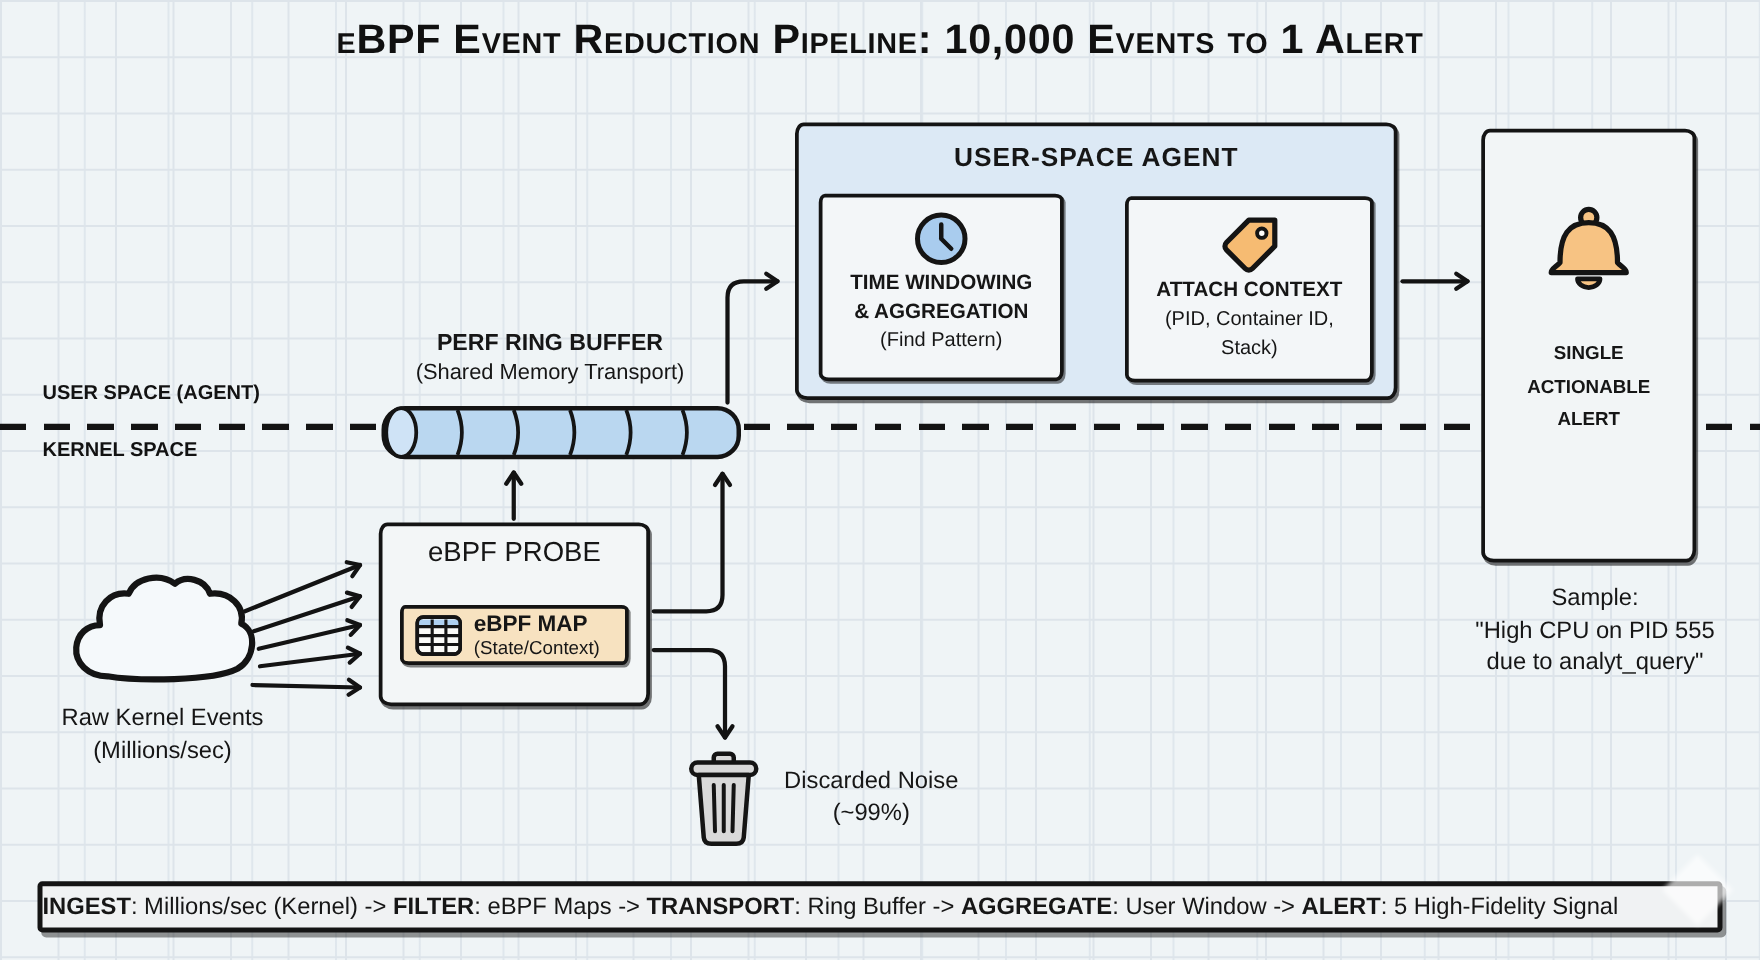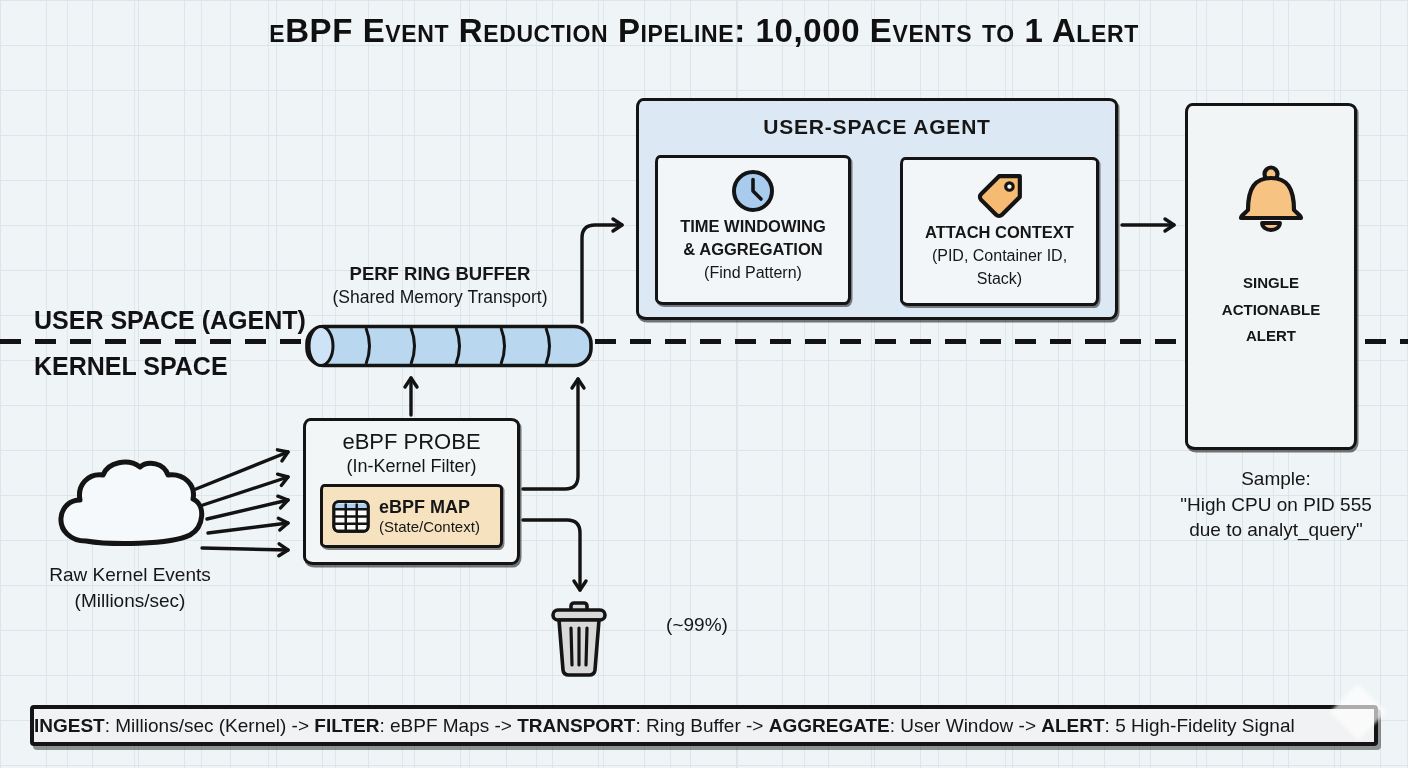--- a/index.html
+++ b/index.html
@@ -10,21 +10,21 @@
       linear-gradient(#dde4ea 1.5px, transparent 1.5px),
       linear-gradient(90deg,#dde4ea 1.5px, transparent 1.5px),
       linear-gradient(90deg,rgba(210,220,229,.55) 1.5px, transparent 1.5px);
     background-size:46px 45px,46px 45px,67px 67px;}
   .abs{position:absolute;}
   .title{top:12px;left:0;right:0;text-align:center;font-size:33px;font-weight:700;
     font-variant:small-caps;letter-spacing:.6px;color:#101010;z-index:3;}
   
   .divider{top:339px;left:0;width:1408px;height:5px;z-index:1;
     background:repeating-linear-gradient(90deg,#131313 0 21px,transparent 21px 35px);}
-  .space-label{left:34px;font-size:25px;font-weight:600;z-index:2;color:#121212;}
+  .space-label{left:34px;font-size:16px;font-weight:600;z-index:2;color:#121212;}
   .user-space{top:306px;}
   .kernel-space{top:352px;}
   
   .arrows{top:0;left:0;z-index:2;pointer-events:none;}
   
   .box{border:3.5px solid #141414;border-radius:7px 9px 8px 10px/9px 7px 10px 8px;
     box-shadow:1.5px 2.5px 0 rgba(10,10,10,.55);box-sizing:border-box;z-index:3;}
   .agent-box{left:636px;top:98px;width:482px;height:222px;background:#dce9f5;}
   .agent-title{margin-top:14px;text-align:center;font-size:21px;font-weight:600;letter-spacing:.8px;}
   .inner-box{position:absolute;background:#f3f6f8;border:3px solid #141414;
@@ -39,21 +39,21 @@
   .alert-text{margin-top:36px;text-align:center;font-size:15px;font-weight:600;line-height:26.5px;}
   .sample{left:1147px;top:466px;width:258px;text-align:center;font-size:19px;
     font-weight:500;line-height:25.5px;z-index:2;}
   .buffer-label{left:295px;top:262px;width:290px;text-align:center;z-index:2;}
   .buffer-label .l1{font-size:18.5px;font-weight:600;line-height:24px;}
   .buffer-label .l2{font-size:17.5px;font-weight:500;line-height:23px;}
   .buffer-svg{left:299px;top:322px;z-index:4;}
   .probe-box{left:303px;top:418px;width:217px;height:147px;background:#f3f6f7;text-align:center;padding-top:8px;}
   .probe-l1{font-size:22px;font-weight:400;line-height:25px;}
   .probe-l2{font-size:18px;font-weight:500;line-height:24px;}
-  .map-box{position:absolute;left:14px;top:63px;width:183px;height:64px;background:#f7e2c0;
+  .map-box{position:absolute;left:14px;top:63px;width:183px;height:48px;background:#f7e2c0;
     border:3px solid #141414;border-radius:4px 6px 5px 7px/6px 4px 7px 5px;
     box-shadow:1.5px 2px 0 rgba(10,10,10,.5);box-sizing:border-box;
     display:flex;align-items:center;padding-left:7px;text-align:left;}
   .map-text{margin-left:7px;}
   .map-l1{font-size:18px;font-weight:700;line-height:21px;}
   .map-l2{font-size:15px;font-weight:500;line-height:18px;}
   .cloud-svg{left:50px;top:447px;z-index:2;}
   .cloud-label{left:22px;top:562px;width:216px;text-align:center;font-size:19px;
     font-weight:500;line-height:26px;z-index:2;}
   .trash-svg{left:546px;top:598px;z-index:2;}
@@ -147,21 +147,20 @@
     </div>
   </div>
   <div class="abs sample">
     <div>Sample:</div>
     <div>"High CPU on PID 555</div>
     <div>due to analyt_query"</div>
   </div>
 
   <div class="abs box probe-box">
     <div class="probe-l1">eBPF PROBE</div>
-    <div class="probe-l2">(In-Kernel Filter)</div>
     <div class="map-box">
       <svg width="42" height="42" viewBox="0 0 44 44">
         <rect x="4" y="7" width="36" height="31" rx="5" fill="#fbfbf8" stroke="#141414" stroke-width="3"></rect>
         <path d="M6.5,9 h31 a3,3 0 0 1 3,3 v3 h-37 v-3 a3,3 0 0 1 3,-3 z" fill="#aed0f0"></path>
         <path d="M5,15 h34 M5,22.5 h34 M5,30 h34 M16.5,9 v28 M28,9 v28" fill="none" stroke="#141414" stroke-width="2.6"></path>
         <rect x="4" y="7" width="36" height="31" rx="5" fill="none" stroke="#141414" stroke-width="3"></rect>
       </svg>
       <div class="map-text">
         <div class="map-l1">eBPF MAP</div>
         <div class="map-l2">(State/Context)</div>
@@ -177,20 +176,21 @@
     <div>(Millions/sec)</div>
   </div>
 
   <svg class="abs trash-svg" width="66" height="82" viewBox="0 0 66 82">
     <rect x="25" y="5" width="16" height="9" rx="3" fill="#d9d9d9" stroke="#141414" stroke-width="3.6"></rect>
     <rect x="7" y="12" width="52" height="10" rx="5" fill="#d9d9d9" stroke="#141414" stroke-width="3.6"></rect>
     <path d="M13,22 L17,72 Q17.5,77 23,77 L43,77 Q48.5,77 49,72 L53,22 Z" fill="#d9d9d9" stroke="#141414" stroke-width="3.6" stroke-linejoin="round"></path>
     <path d="M25,30 L26,67 M33,30 L33,67 M41,30 L40,67" fill="none" stroke="#141414" stroke-width="3.2" stroke-linecap="round"></path>
   </svg>
   <div class="abs trash-label">
+    <div>Discarded Noise</div>
     <div>(~99%)</div>
   </div>
 
   <div class="abs footer">
     <span class="b">INGEST</span>
       <span>: Millions/sec (Kernel) -&gt; </span>
       <span class="b">FILTER</span>
       <span>: eBPF Maps -&gt; </span>
       <span class="b">TRANSPORT</span>
       <span>: Ring Buffer -&gt; </span>

